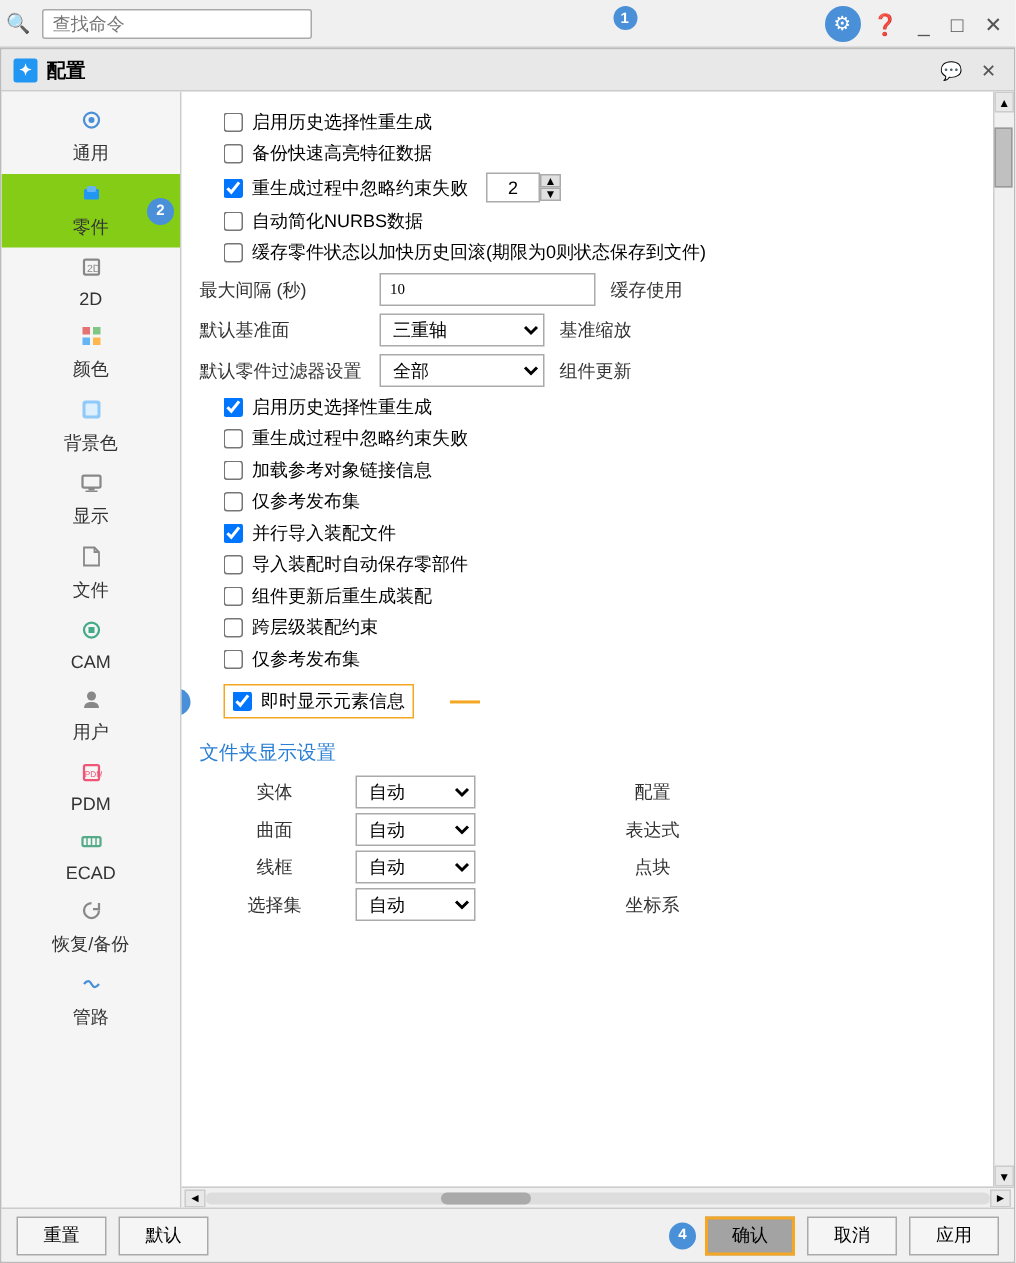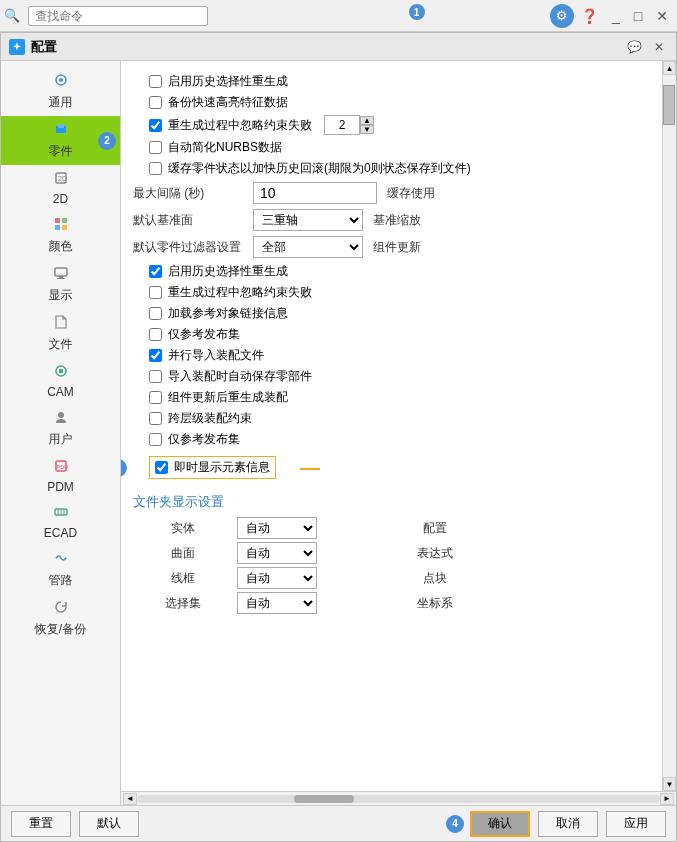--- a/index.html
+++ b/index.html
@@ -37,21 +37,21 @@
     .content { flex: 1; display: flex; flex-direction: column; overflow: hidden; }
     .content-scroll { flex: 1; overflow-y: scroll; overflow-x: hidden; padding: 8px 12px; background: white; }
 
     
     .check-row { display: flex; align-items: center; gap: 6px; margin: 4px 16px; font-size: 12px; }
     .check-row input[type=checkbox] { width: 13px; height: 13px; cursor: pointer; }
 
     
     .input-row { display: flex; align-items: center; margin: 5px 0; font-size: 12px; }
     .input-label { width: 120px; color: #333; }
-    .input-field { border: 1px solid #aaa; background: white; padding: 2px 6px; font-size: 14px; height: 22px; width: 124px; }
+    .input-field { border: 1px solid #aaa; background: white; padding: 2px 6px; font-size: 10px; height: 22px; width: 144px; font-family: Liberation Serif, serif; }
     .side-label { margin-left: 10px; color: #333; }
 
     
     .select-field { border: 1px solid #aaa; background: white; padding: 2px 4px; font-size: 12px; height: 22px; width: 110px; }
 
     
     .spinbox { display: flex; align-items: center; }
     .spinbox input { width: 40px; border: 1px solid #aaa; padding: 1px 4px; font-size: 12px; height: 20px; text-align: center; }
     .spinbox-btns { display: flex; flex-direction: column; }
     .spinbox-btn { width: 14px; height: 9px; background: #e0e0e0; border: 1px solid #aaa; font-size: 8px; cursor: pointer; display: flex; align-items: center; justify-content: center; line-height: 1; }
@@ -169,20 +169,29 @@
           <svg width="14" height="14" viewBox="0 0 14 14">
               <rect x="1" y="1" width="5" height="5" fill="#e57373"></rect>
               <rect x="8" y="1" width="5" height="5" fill="#81c784"></rect>
               <rect x="1" y="8" width="5" height="5" fill="#64b5f6"></rect>
               <rect x="8" y="8" width="5" height="5" fill="#ffb74d"></rect>
             </svg>
         </div>
         <span>颜色</span>
       </div>
 
+      <div class="sidebar-item">
+        <div class="sidebar-icon">
+          <svg width="14" height="14" viewBox="0 0 14 14">
+              <rect x="1" y="1" width="12" height="12" rx="2" fill="#90caf9"></rect>
+              <rect x="3" y="3" width="8" height="8" rx="1" fill="white" opacity="0.7"></rect>
+            </svg>
+        </div>
+        <span>背景色</span>
+      </div>
 
       <div class="sidebar-item">
         <div class="sidebar-icon">
           <svg width="14" height="14" viewBox="0 0 14 14">
               <rect x="1" y="2" width="12" height="8" rx="1" fill="none" stroke="#888" stroke-width="1.5"></rect>
               <rect x="5" y="10" width="4" height="2" fill="#888"></rect>
               <rect x="3" y="12" width="8" height="1" fill="#888"></rect>
             </svg>
         </div>
         <span>显示</span>
@@ -236,34 +245,34 @@
               <line x1="7" y1="4" x2="7" y2="10" stroke="#5a8" stroke-width="1"></line>
               <line x1="10" y1="4" x2="10" y2="10" stroke="#5a8" stroke-width="1"></line>
             </svg>
         </div>
         <span>ECAD</span>
       </div>
 
       <div class="sidebar-item">
         <div class="sidebar-icon">
           <svg width="14" height="14" viewBox="0 0 14 14">
-              <path d="M2 7 Q5 3 7 7 Q9 11 12 7" fill="none" stroke="#4a90d9" stroke-width="1.5"></path>
-            </svg>
-        </div>
-        <span>管路</span>
-      </div>
-
-      <div class="sidebar-item">
-        <div class="sidebar-icon">
-          <svg width="14" height="14" viewBox="0 0 14 14">
               <path d="M7 2a5 5 0 1 0 5 5" fill="none" stroke="#888" stroke-width="1.5"></path>
               <path d="M12 2v4h-4" fill="none" stroke="#888" stroke-width="1.5"></path>
             </svg>
         </div>
         <span>恢复/备份</span>
+      </div>
+
+      <div class="sidebar-item">
+        <div class="sidebar-icon">
+          <svg width="14" height="14" viewBox="0 0 14 14">
+              <path d="M2 7 Q5 3 7 7 Q9 11 12 7" fill="none" stroke="#4a90d9" stroke-width="1.5"></path>
+            </svg>
+        </div>
+        <span>管路</span>
       </div>
     </div>
 
     <div class="content">
       <div style="display:flex; flex:1; overflow:hidden;">
         <div class="content-scroll">
 
           <div class="check-row">
             <input type="checkbox" style="">
             <label>启用历史选择性重生成</label>

